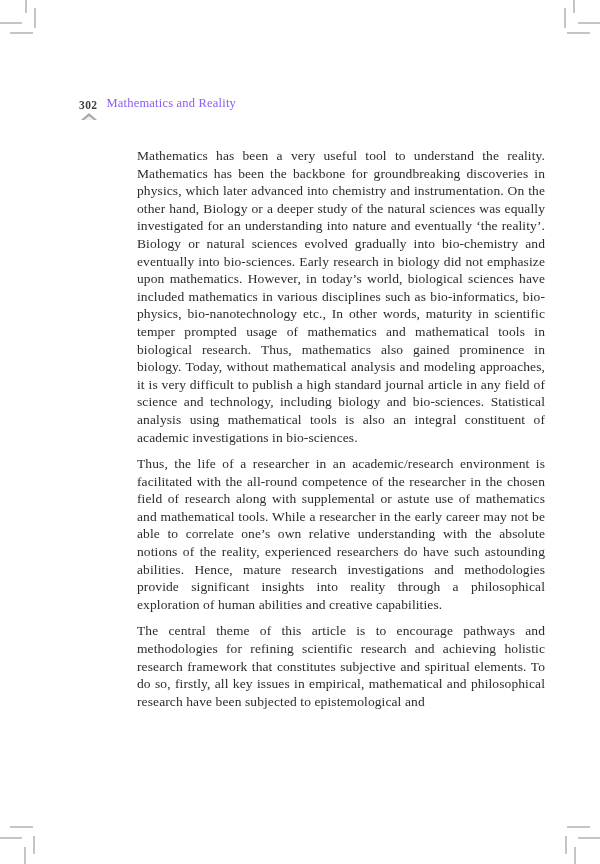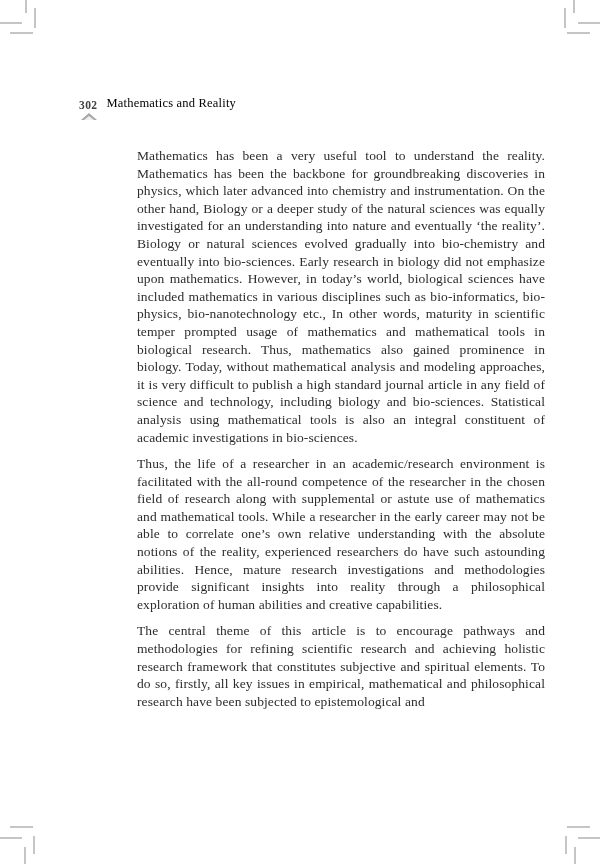--- a/index.html
+++ b/index.html
@@ -53,21 +53,21 @@
   .page-num {
     font-size: 11.5px;
     font-weight: 700;
     letter-spacing: 0.4px;
     color: #413f3d;
   }
   .running-title {
     margin-left: 9px;
     font-size: 12.5px;
     letter-spacing: 0.2px;
-    color: #000000;
+    color: #8b5cf6;
   }
   .ornament {
     position: absolute;
     left: 81px;
     top: 113px;
     width: 0;
     height: 0;
     border-left: 8px solid transparent;
     border-right: 8px solid transparent;
     border-bottom: 7px solid #a8a8a8;

